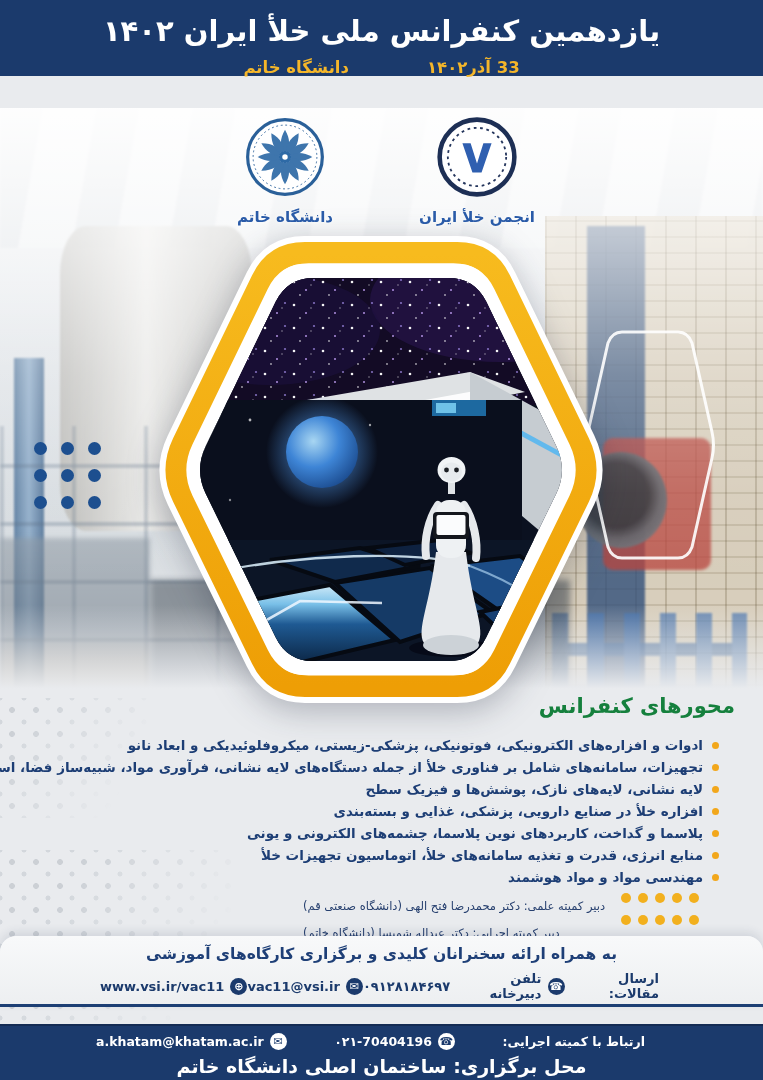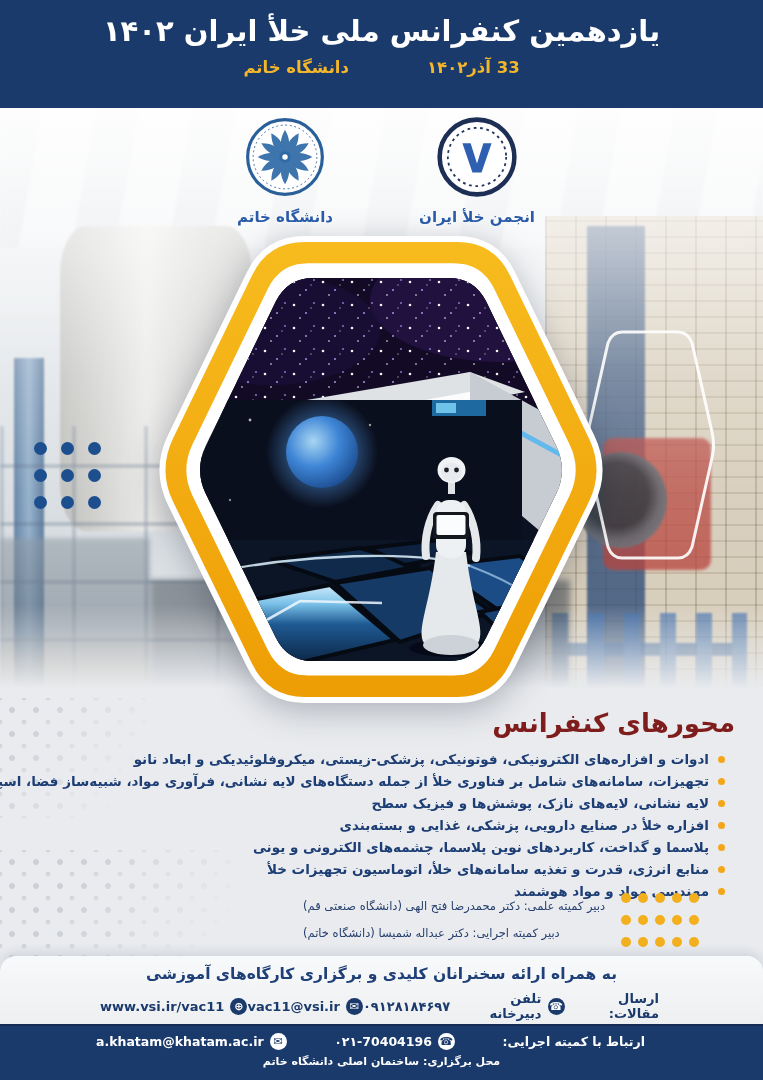--- a/index.html
+++ b/index.html
@@ -1,19 +1,19 @@
 <!DOCTYPE html>
 <html lang="fa" dir="rtl"><head>
 <meta charset="utf-8">
 <style>
   html,body{margin:0;padding:0;background:#555;}
   .poster{position:relative;width:763px;height:1080px;margin:0 auto;overflow:hidden;
     background:#e9ebee;font-family:"DejaVu Sans",sans-serif;direction:rtl;}
   
-  .header{position:absolute;top:0;left:0;width:763px;height:108px;background:#1b3a6c;z-index:6;}
+  .header{position:absolute;top:0;left:0;width:763px;height:76px;background:#1b3a6c;z-index:6;}
   .header .title{margin-top:14px;text-align:center;color:#ffffff;font-size:29px;font-weight:bold;letter-spacing:0;}
   .header .subrow{display:flex;direction:rtl;justify-content:center;gap:78px;margin-top:10px;
     color:#f4b62a;font-size:16.5px;font-weight:bold;}
   
   .photo{position:absolute;top:108px;left:0;width:763px;height:592px;overflow:hidden;z-index:1;
     background:linear-gradient(180deg,#f2f3f5 0%,#e0e4e8 40%,#d7dce0 70%,#e9ebee 100%);}
   .photo>div{position:absolute;}
   .ph-ceiling{top:0;left:0;width:763px;height:140px;
     background:repeating-linear-gradient(100deg,rgba(205,211,217,.55) 0 42px,rgba(240,242,244,.7) 42px 95px);opacity:.8;filter:blur(1px);}
   .ph-tank{left:60px;top:118px;width:192px;height:305px;border-radius:26px/48px;
@@ -57,46 +57,46 @@
     background-image:radial-gradient(#c5cad0 2.6px,transparent 3.2px),radial-gradient(#ced3d8 2.2px,transparent 2.8px);
     background-size:24px 24px;background-position:0 0,12px 12px;}
   .patch1{left:0;top:698px;width:150px;height:120px;
     -webkit-mask-image:linear-gradient(120deg,#000 15%,transparent 80%);mask-image:linear-gradient(120deg,#000 15%,transparent 80%);}
   .patch2{left:0;top:850px;width:235px;height:225px;
     -webkit-mask-image:linear-gradient(115deg,#000 25%,transparent 78%);mask-image:linear-gradient(115deg,#000 25%,transparent 78%);}
   .hexdeco{position:absolute;z-index:2;}
   .mainhex{position:absolute;left:135px;top:225px;z-index:4;filter:drop-shadow(0 8px 16px rgba(20,30,50,.28));}
   
   .topics{position:absolute;top:690px;right:28px;width:720px;z-index:5;color:#1d3e75;}
-  .topics h2{margin:18px 0 10px 0;font-size:26px;font-weight:bold;color:#7f1d1d;}
-  .topics ul{list-style:none;margin:10px;padding:0;}
+  .topics h2{margin:4px 0 10px 0;font-size:21px;font-weight:bold;color:#15803d;}
+  .topics ul{list-style:none;margin:16px;padding:0;}
   .topics li{position:relative;padding-right:16px;font-size:13.5px;font-weight:bold;line-height:22px;white-space:nowrap;}
   .topics li::before{content:"";position:absolute;right:0;top:8px;width:7px;height:7px;border-radius:50%;background:#f2a71b;}
   
   .committee{position:absolute;right:130px;top:893px;width:330px;z-index:5;
     color:#27406f;font-size:11.5px;line-height:27px;text-align:left;font-weight:500;}
   .deadlines{position:absolute;left:38px;top:890px;width:280px;z-index:5;text-align:right;
     color:#1d3e75;font-size:14px;font-weight:bold;line-height:31px;}
   
-  .strip{position:absolute;top:956px;left:0;width:763px;height:68px;z-index:6;
+  .strip{position:absolute;top:936px;left:0;width:763px;height:68px;z-index:6;
     background:linear-gradient(180deg,#f8f9fa,#edeff1);border-radius:16px 16px 0 0;
     box-shadow:0 -4px 10px rgba(40,60,90,.12);border-bottom:3px solid #1d3f74;}
   .strip .banner{padding-top:9px;text-align:center;color:#1e3f77;font-size:15.5px;font-weight:bold;}
   .contactrow{display:flex;direction:rtl;align-items:center;justify-content:space-between;
     padding:8px 104px 0 100px;color:#1b3a6c;font-size:13px;font-weight:bold;}
   .cgroup{display:flex;align-items:center;gap:6px;}
   .ic{width:17px;height:17px;border-radius:50%;background:#1b3a6c;color:#fff;font-size:11px;line-height:17px;
     display:inline-flex;align-items:center;justify-content:center;flex:0 0 auto;}
   .num{direction:ltr;unicode-bidi:isolate;}
   
   .bottombar{position:absolute;top:1024px;left:0;width:763px;height:56px;background:#1b3a6c;z-index:7;border-top:2px solid #142c54;}
   .execrow{display:flex;direction:rtl;align-items:center;justify-content:space-between;
     padding:7px 118px 0 96px;color:#ffffff;font-size:12.5px;font-weight:bold;}
   .execrow .ic{background:#ffffff;color:#1b3a6c;}
-  .venueline{margin-top:5px;text-align:center;color:#ffffff;font-size:11px;font-weight:bold;}
+  .venueline{margin-top:5px;text-align:center;color:#ffffff;font-size:19px;font-weight:bold;}
 </style>
 </head>
 <body>
 
 <div class="poster">
 
   <div class="photo">
     <div class="ph-ceiling"></div>
     <div class="ph-brick"></div>
     <div class="ph-navy"></div>

